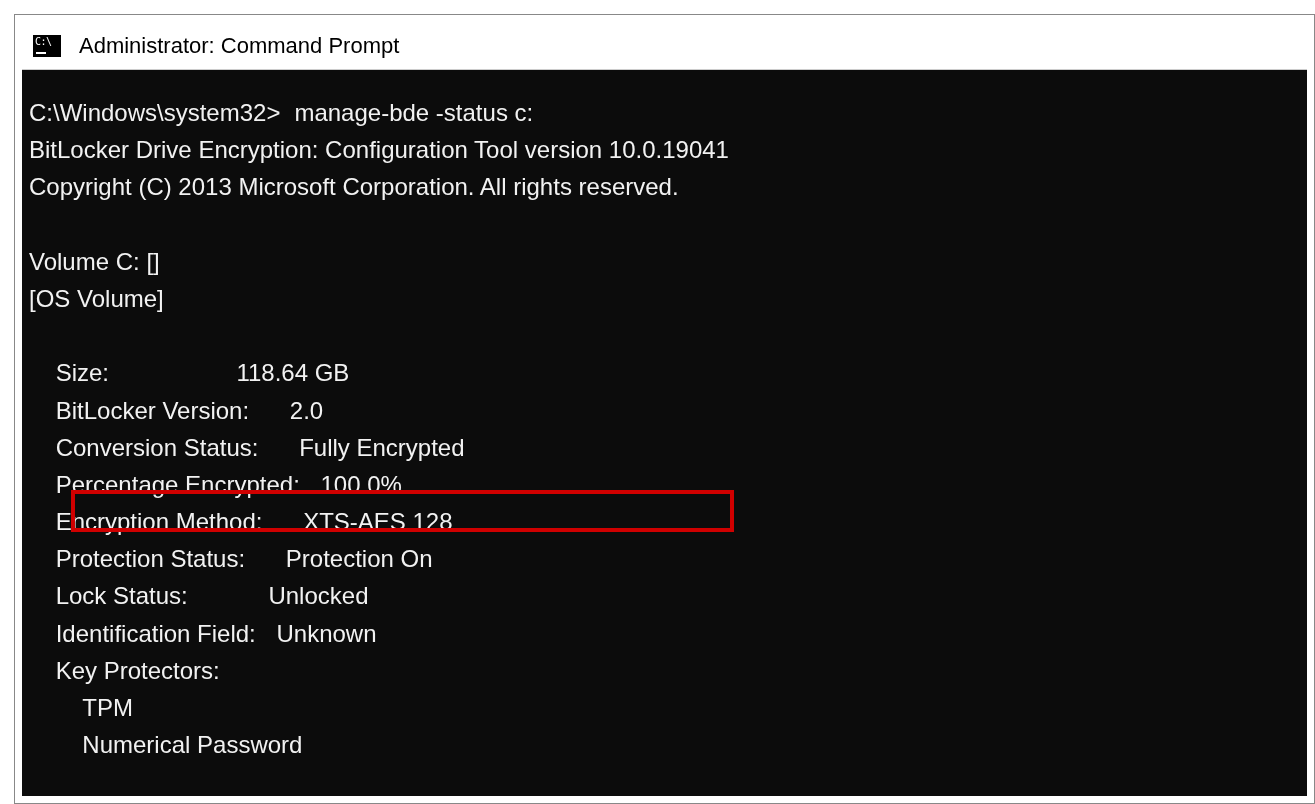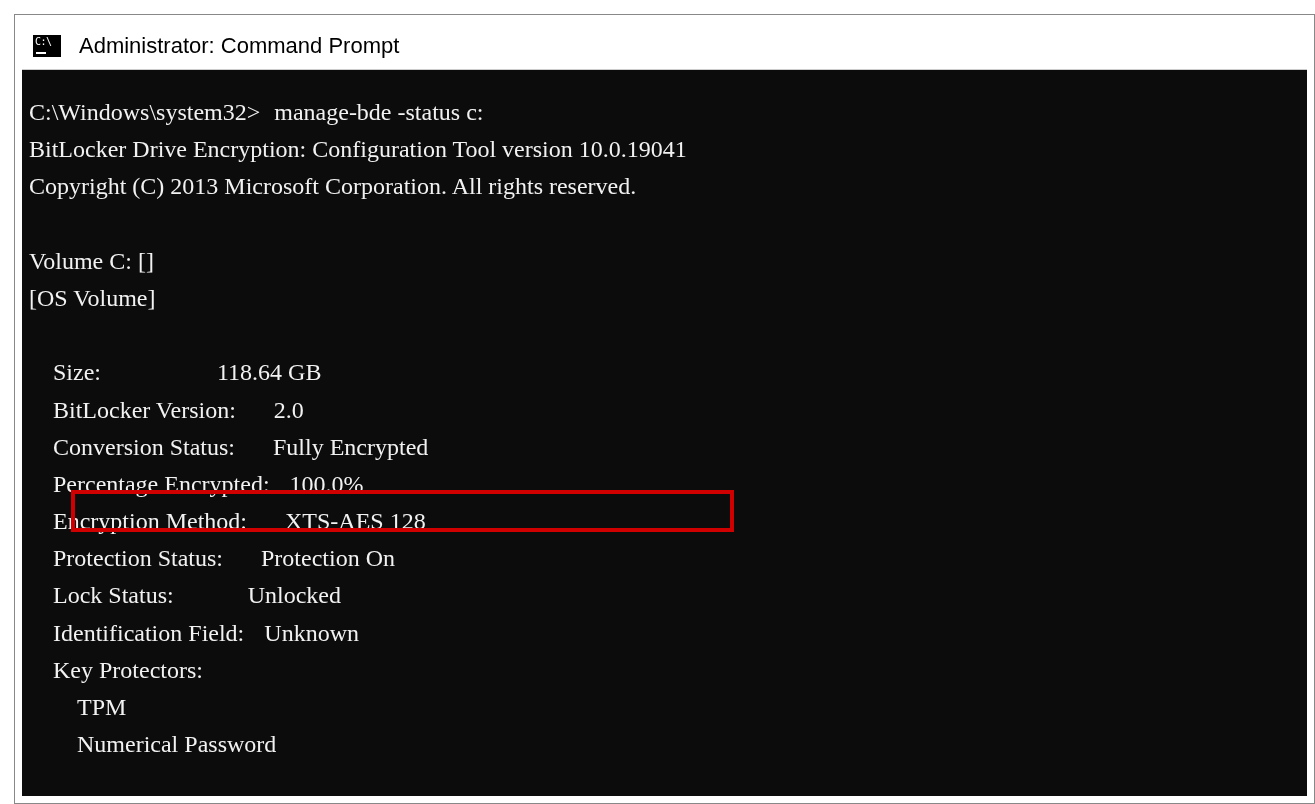--- a/index.html
+++ b/index.html
@@ -59,21 +59,21 @@
     }
     .titlebar-text {
       font-size: 22px;
       color: #000;
       font-weight: 400;
     }
     .terminal {
       flex: 1;
       background: #0c0c0c;
       color: #f2f2f2;
-      font-family: Liberation Serif, serif;
+      font-family: Liberation Sans, sans-serif;
       font-size: 24px;
       padding: 24px 0 0 0;
       line-height: 1.55;
       white-space: pre;
       overflow: hidden;
       position: relative;
     }
     .highlight-box {
       position: absolute;
       border: 4px solid #d00000;

